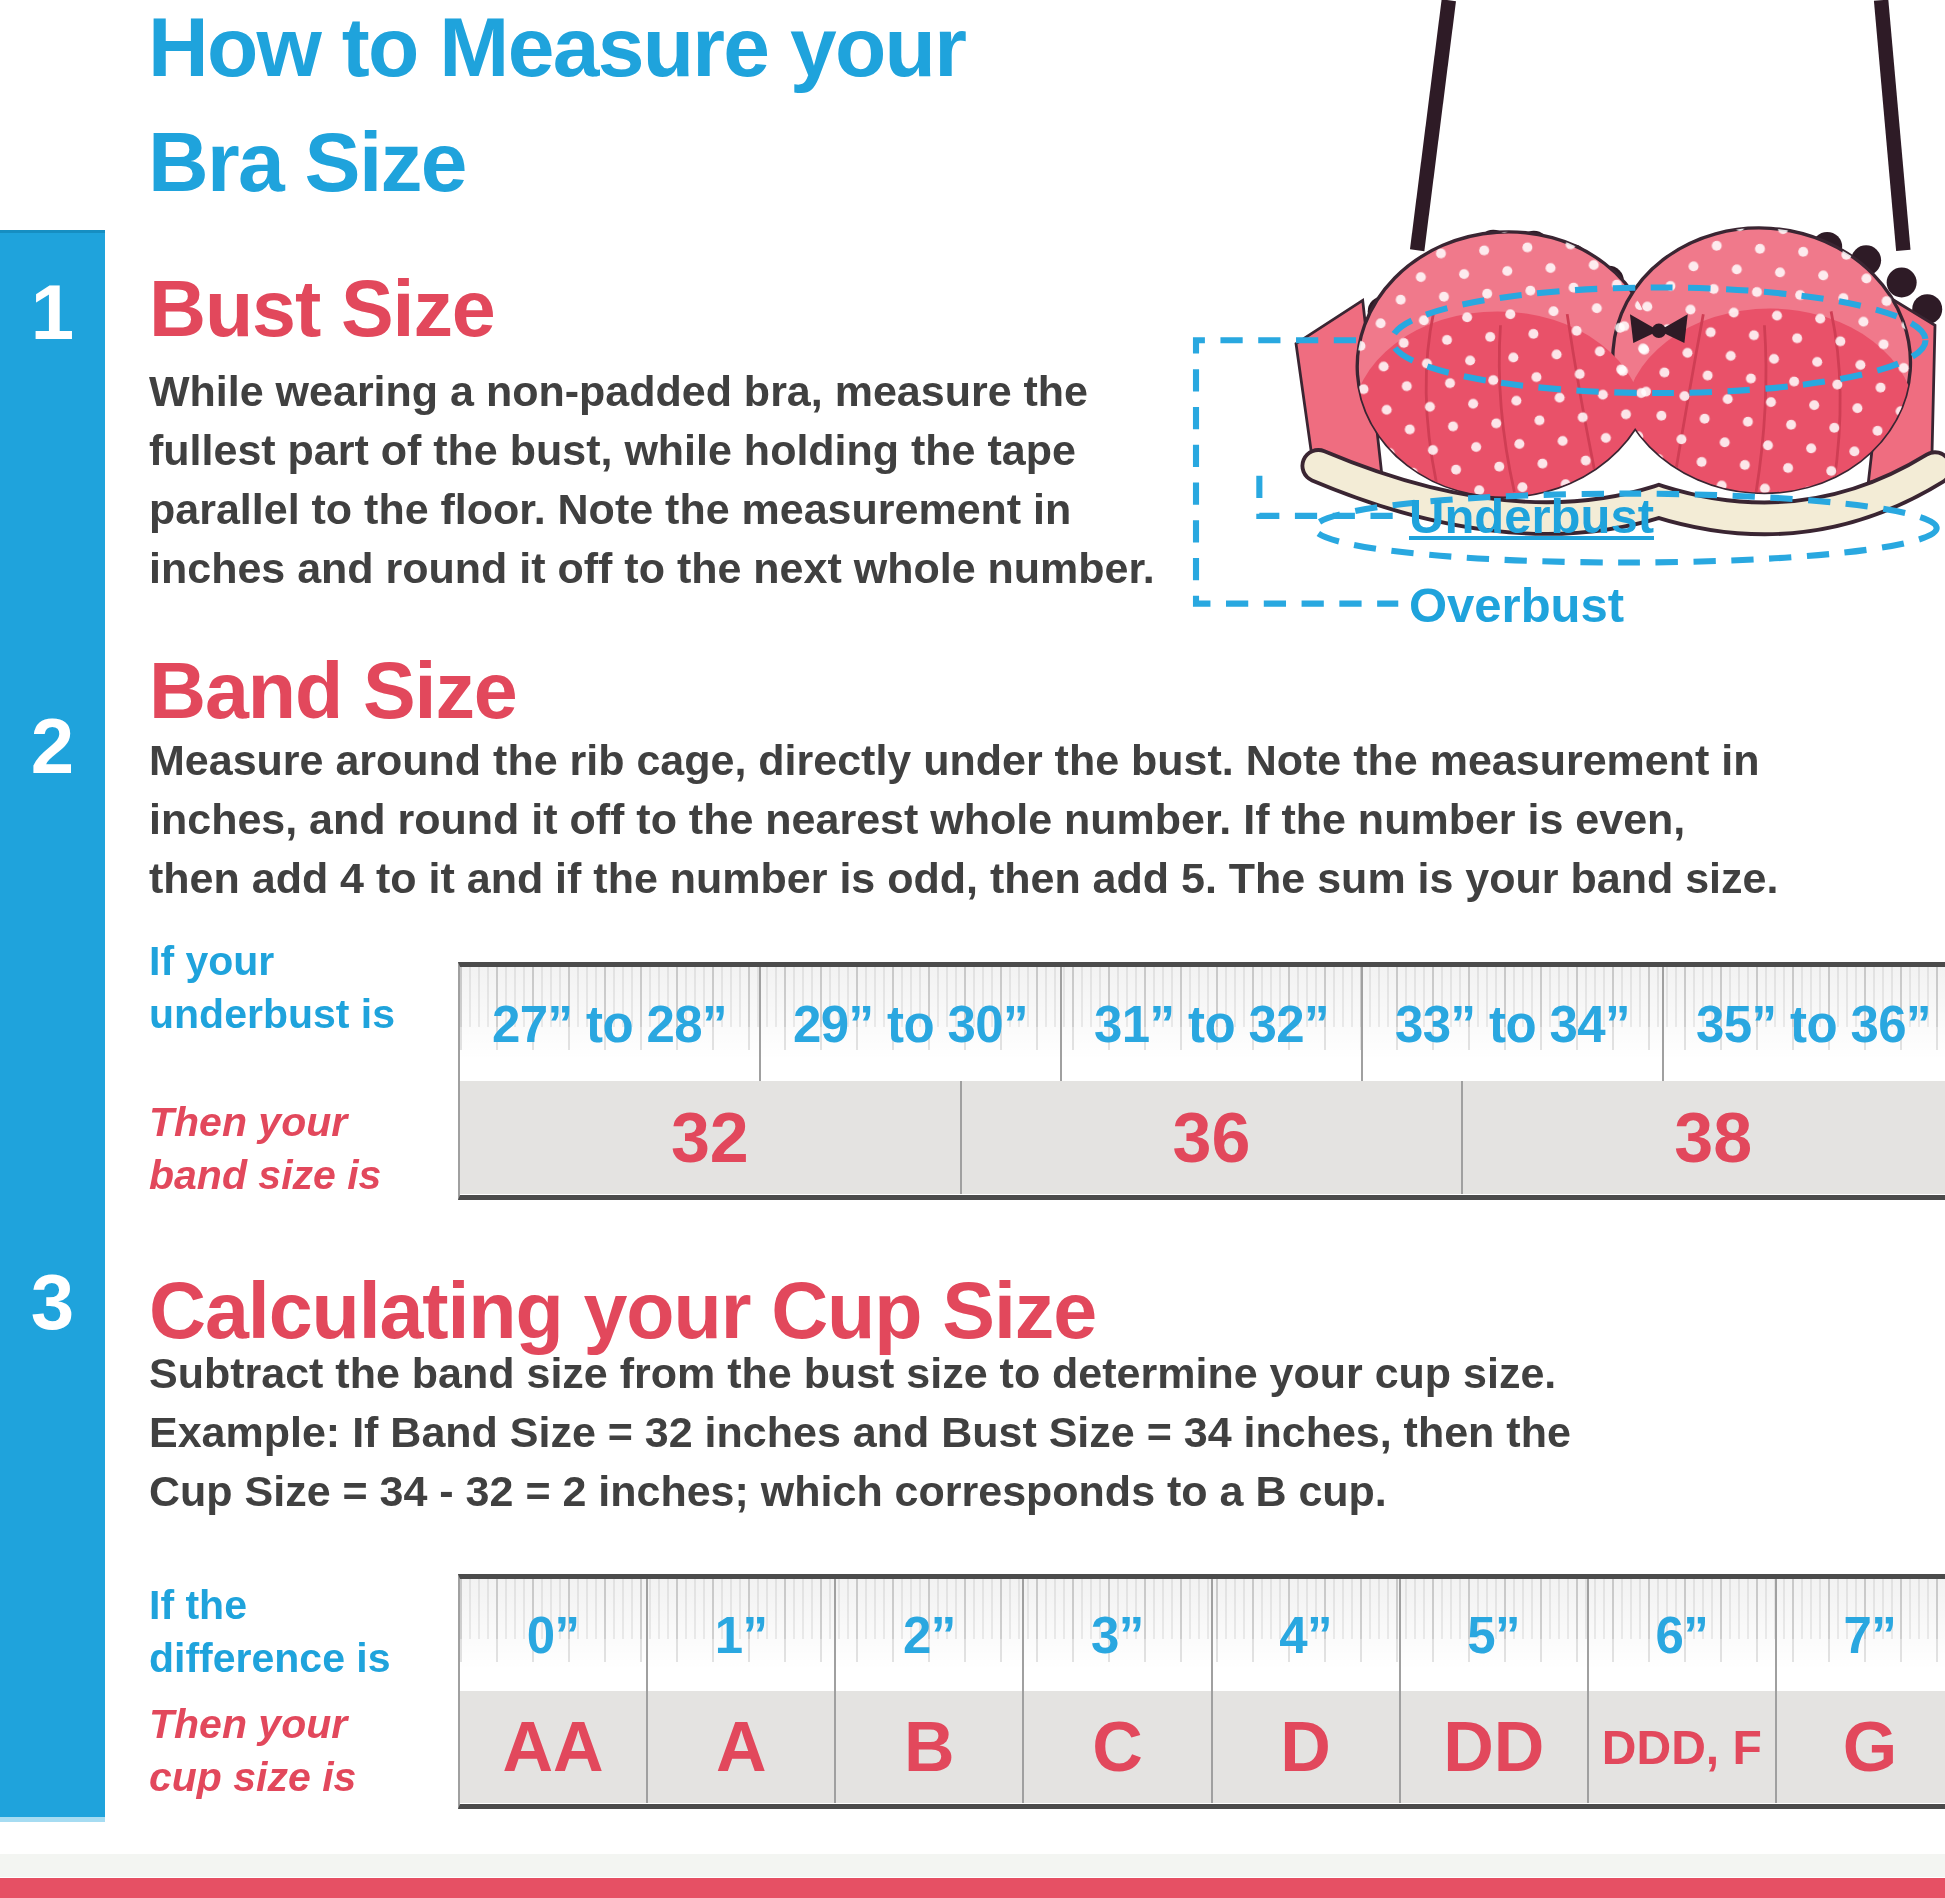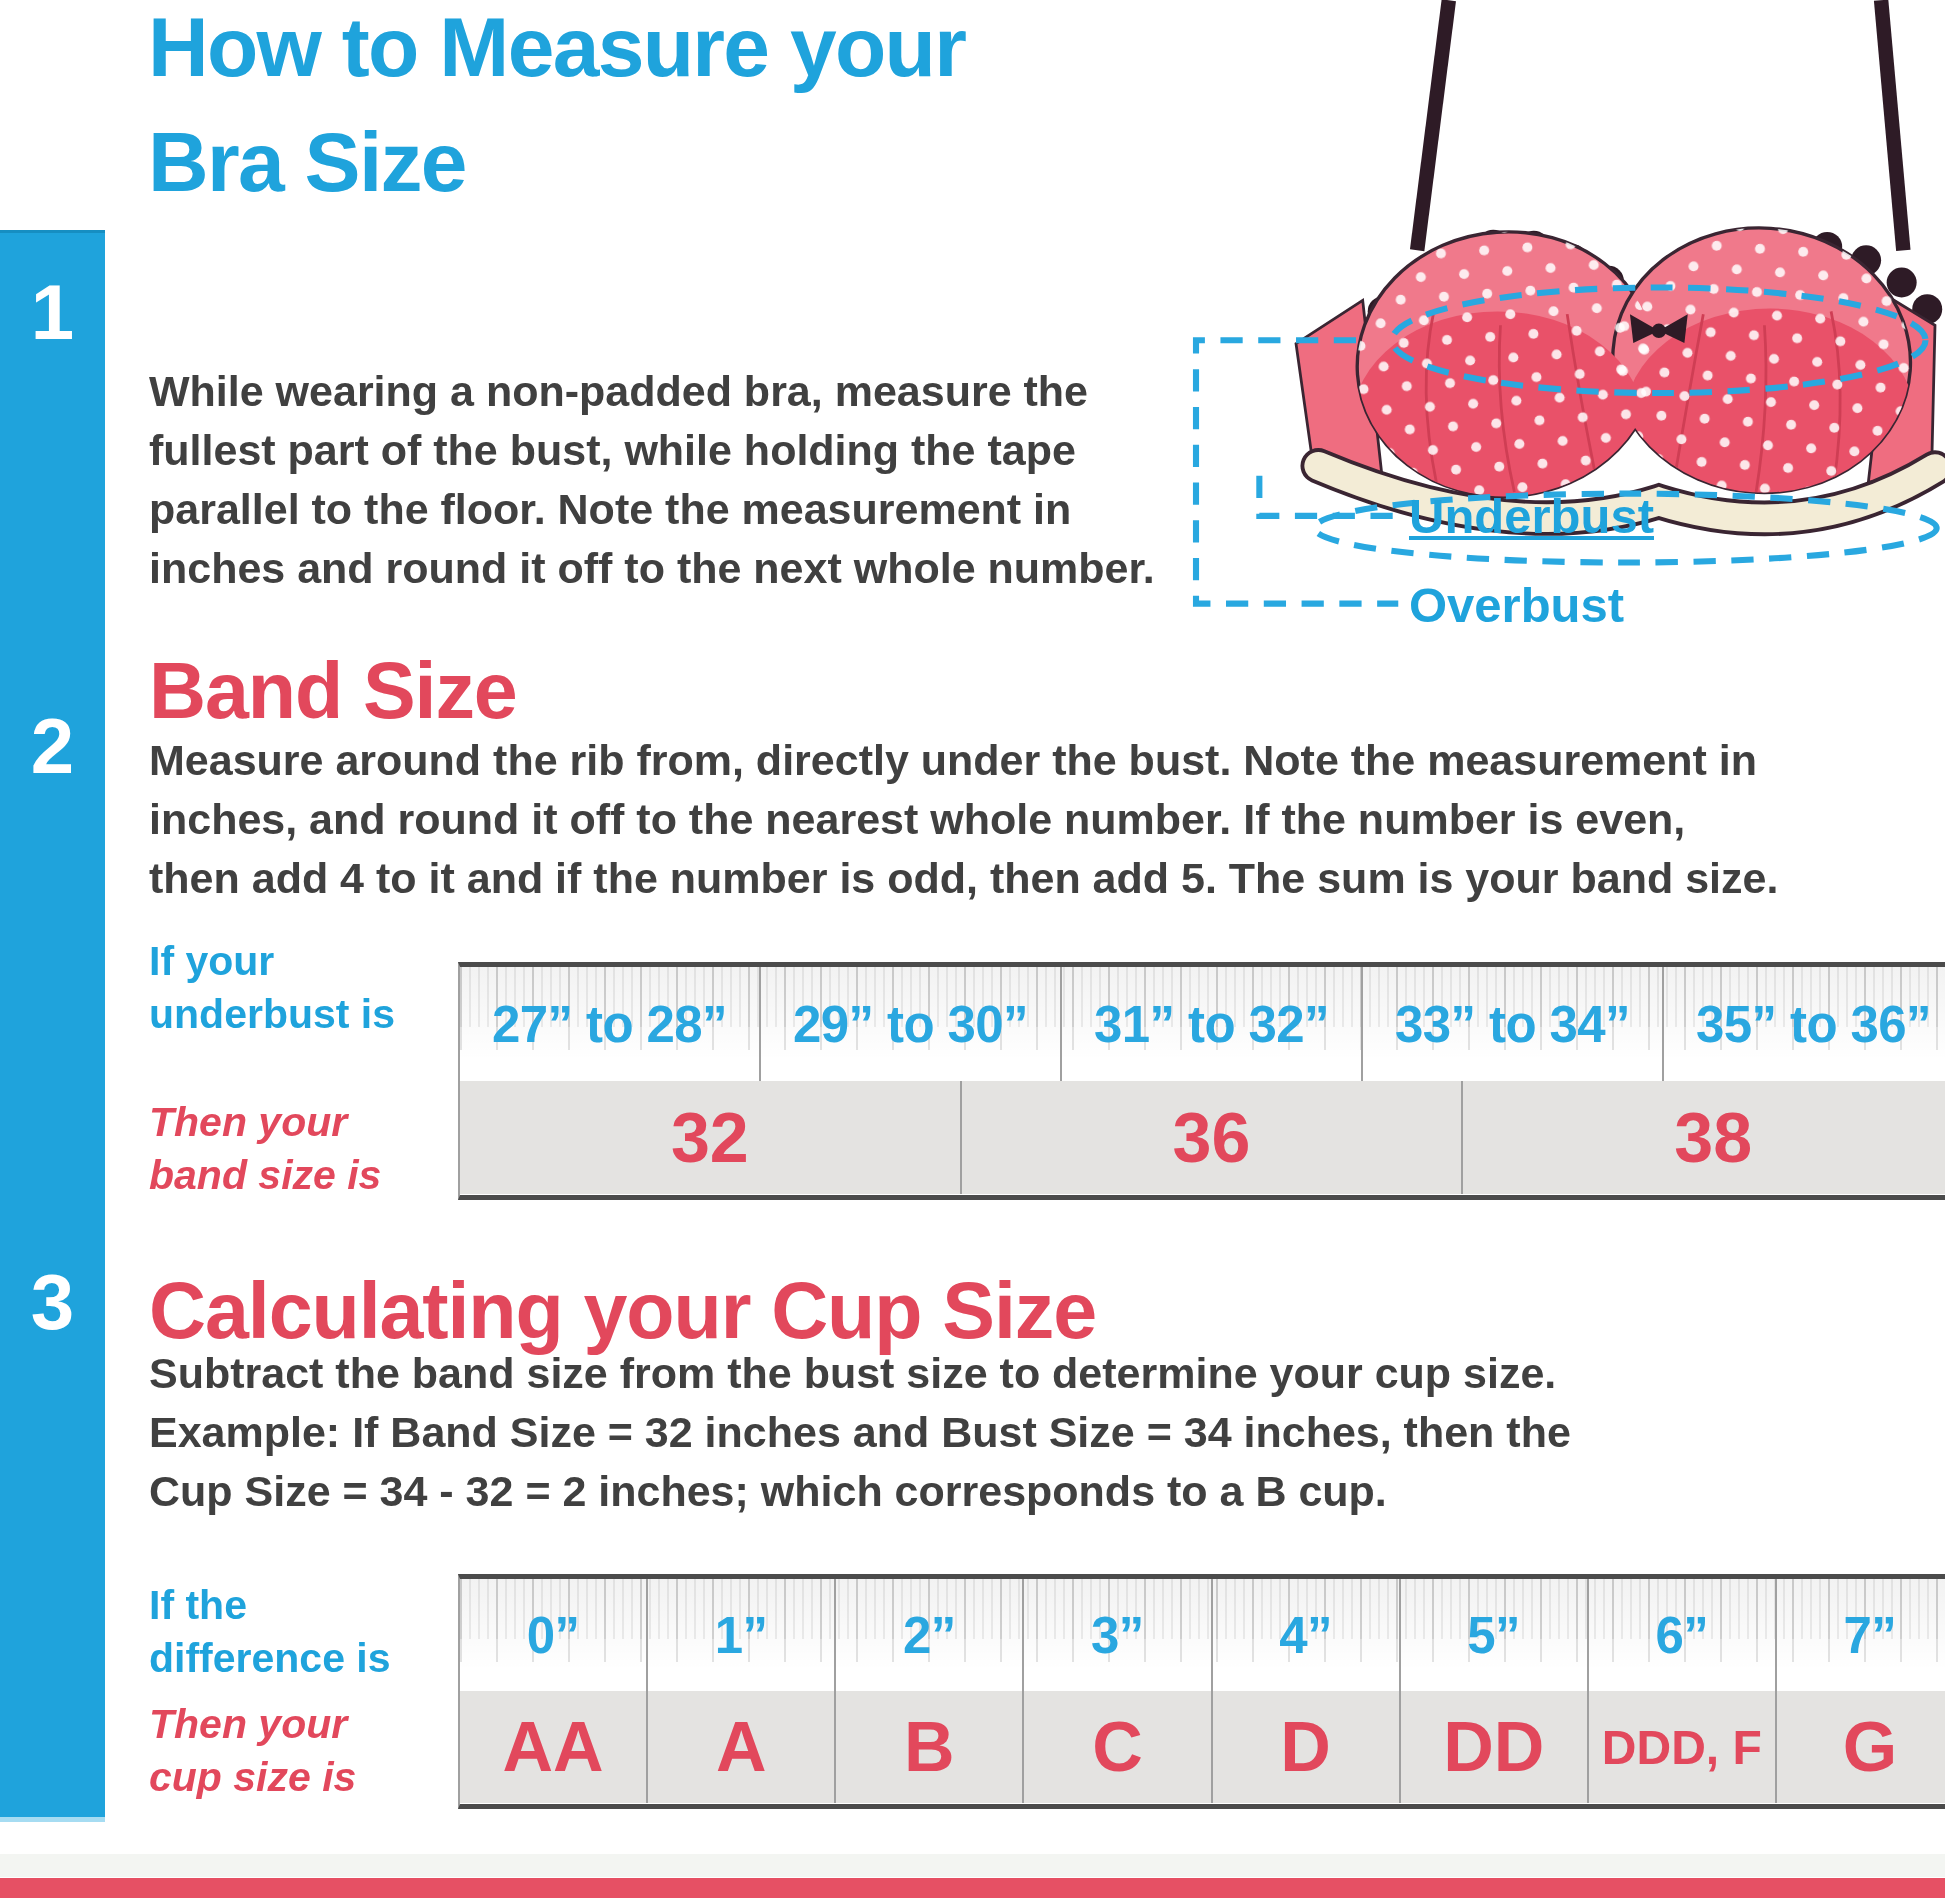--- a/index.html
+++ b/index.html
@@ -66,30 +66,31 @@
   <div id="sidebar"></div>
   <div id="num1" class="step-num">1</div>
   <div id="num2" class="step-num">2</div>
   <div id="num3" class="step-num">3</div>
 
   <div id="title">
       <div class="title-line">How to Measure your</div>
       <div class="title-line">Bra Size</div>
     </div>
 
+  <div id="head1" class="sec-head">Bust Size</div>
   <div id="body1" class="sec-body">
       <div class="body-line">While wearing a non-padded bra, measure the</div>
       <div class="body-line">fullest part of the bust, while holding the tape</div>
       <div class="body-line">parallel to the floor. Note the measurement in</div>
       <div class="body-line">inches and round it off to the next whole number.</div>
     </div>
 
   <div id="head2" class="sec-head">Band Size</div>
   <div id="body2" class="sec-body">
-      <div class="body-line">Measure around the rib from, directly under the bust. Note the measurement in</div>
+      <div class="body-line">Measure around the rib cage, directly under the bust. Note the measurement in</div>
       <div class="body-line">inches, and round it off to the nearest whole number. If the number is even,</div>
       <div class="body-line">then add 4 to it and if the number is odd, then add 5. The sum is your band size.</div>
     </div>
 
   <div id="band-if-label" class="tbl-label lbl-blue">
       <div class="lbl-line">If your</div>
       <div class="lbl-line">underbust is</div>
     </div>
   <div id="band-then-label" class="tbl-label lbl-red">
       <div class="lbl-line">Then your</div>

